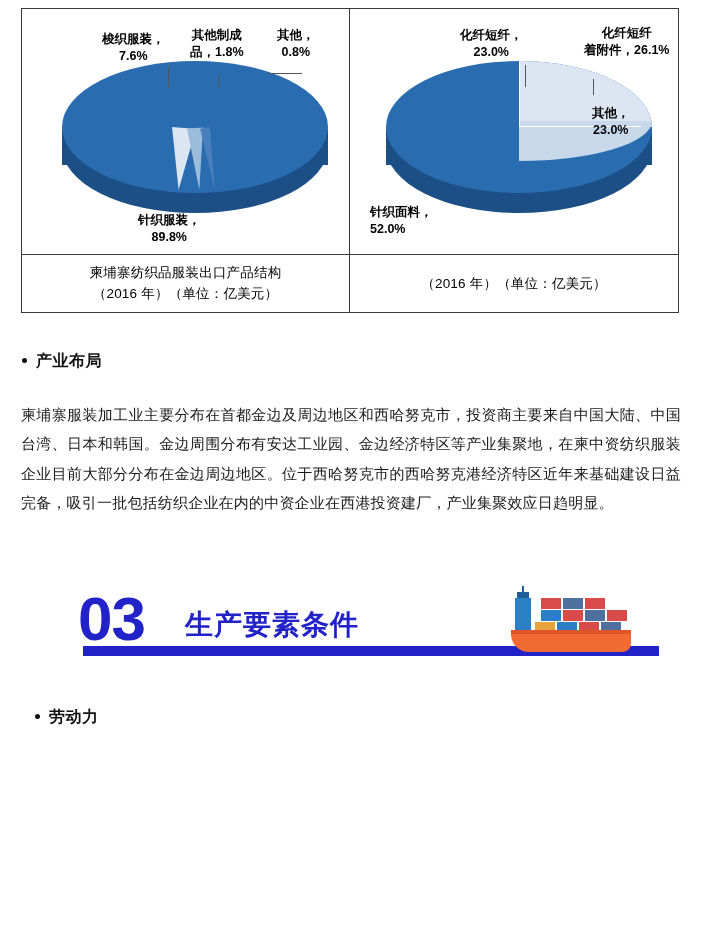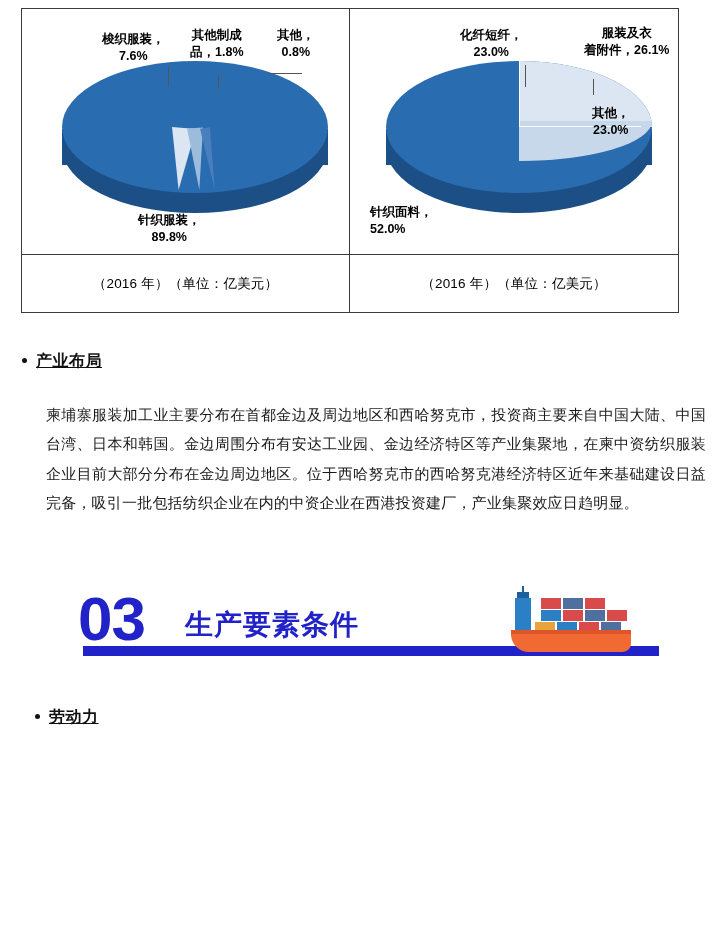--- a/index.html
+++ b/index.html
@@ -198,41 +198,39 @@
     background: #555;
   }
 
   
   .bullet-head {
     position: absolute;
     font-size: 16px;
     font-weight: bold;
     color: #111;
     letter-spacing: 0.5px;
-    text-decoration: underline;
   }
   .bullet-head .dot {
     display: inline-block;
     width: 5px;
     height: 5px;
     background: #111;
     border-radius: 50%;
     vertical-align: middle;
     margin-right: 9px;
     margin-bottom: 3px;
   }
 
   .para {
     position: absolute;
     font-size: 15px;
     line-height: 1.95;
     color: #1a1a1a;
     text-align: justify;
     letter-spacing: 0.2px;
-    margin-left: 25px;
   }
 
   
   .banner {
     position: absolute;
     left: 21px;
     top: 592px;
     width: 658px;
     height: 85px;
   }
@@ -350,20 +348,21 @@
           <span>0.8%</span>
         </div>
         <div class="leader" style="left:246px; top:64px; width:34px; height:1px;"></div>
 
         <div class="pie-label" style="left:116px; top:203px;">
           <span>针织服装</span>，<br>
           <span>89.8%</span>
         </div>
       </div>
       <div class="chart-caption">
+        <span>柬埔寨纺织品服装出口产品结构</span>
         <span>（2016 年）（单位：亿美元）</span>
       </div>
     </div>
 
     <div class="chart-cell right">
       <div class="chart-area">
         <div class="pie-wrap pie-base" id="pie-right-side"></div>
         <div class="pie-wrap" id="pie-right-side-rect"></div>
         <div class="pie-wrap pie-base" id="pie-right-top"></div>
         <div class="pie-wrap" id="pie-right-light"></div>
@@ -371,21 +370,21 @@
         <div class="pie-wrap" id="pie-right-divider"></div>
         <div class="pie-wrap" id="pie-right-divider2"></div>
 
         <div class="pie-label" style="left:110px; top:18px;">
           <span>化纤短纤，</span><br>
           <span>23.0%</span>
         </div>
         <div class="leader" style="left:175px; top:56px; width:1px; height:22px;"></div>
 
         <div class="pie-label" style="left:234px; top:16px;">
-          <span>服装及衣</span><br>
+          <span>化纤短纤</span><br>
           <span>着附件，</span><span>26.1%</span>
         </div>
         <div class="leader" style="left:243px; top:70px; width:1px; height:16px;"></div>
 
         <div class="pie-label" style="left:242px; top:96px;">
           <span>其他，</span><br>
           <span>23.0%</span>
         </div>
 
         <div class="pie-label" style="left:20px; top:195px; text-align:left;">

